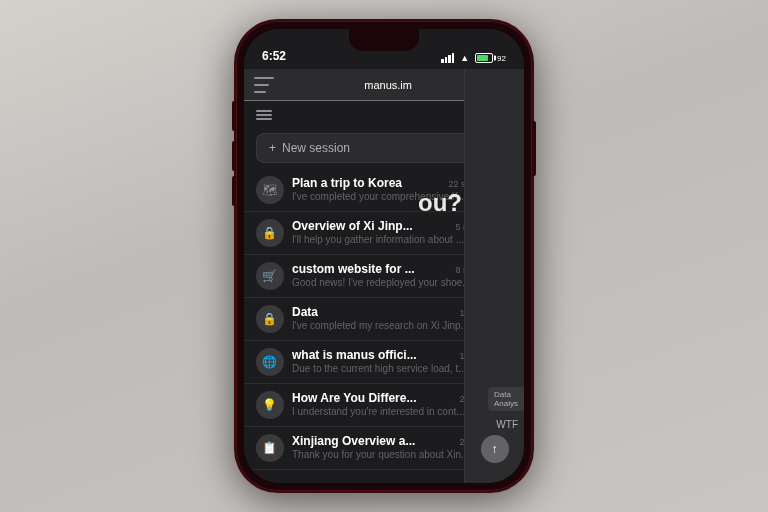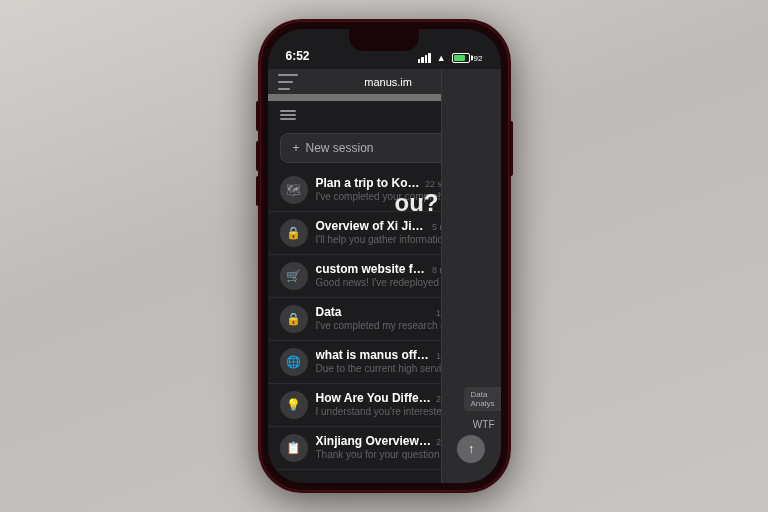--- a/index.html
+++ b/index.html
@@ -18,21 +18,21 @@
     
     .bg-layer {
       position: absolute;
       inset: 0;
       background: linear-gradient(160deg, #d4d0cc 0%, #bfbbb8 40%, #c9c5c2 100%);
     }
 
     
     .phone-shell {
       position: relative;
-      width: 249px;
+      width: 296px;
       height: 470px;
       background: #1a0608;
       border-radius: 42px;
       box-shadow:
         0 0 0 2px #3a0a0e,
         0 8px 40px rgba(0,0,0,0.6),
         inset 0 0 0 1px #4a1015;
       z-index: 10;
     }
 
@@ -145,21 +145,21 @@
     }
 
     
     .browser-bar {
       background: #2c2c2e;
       height: 32px;
       display: flex;
       align-items: center;
       justify-content: space-between;
       padding: 0 10px;
-      border-bottom: 7px solid #737373;
+      border-bottom: 1px solid #737373;
     }
     .browser-icon {
       width: 20px;
       height: 16px;
       display: flex;
       flex-direction: column;
       justify-content: space-between;
     }
     .browser-icon span {
       display: block;

